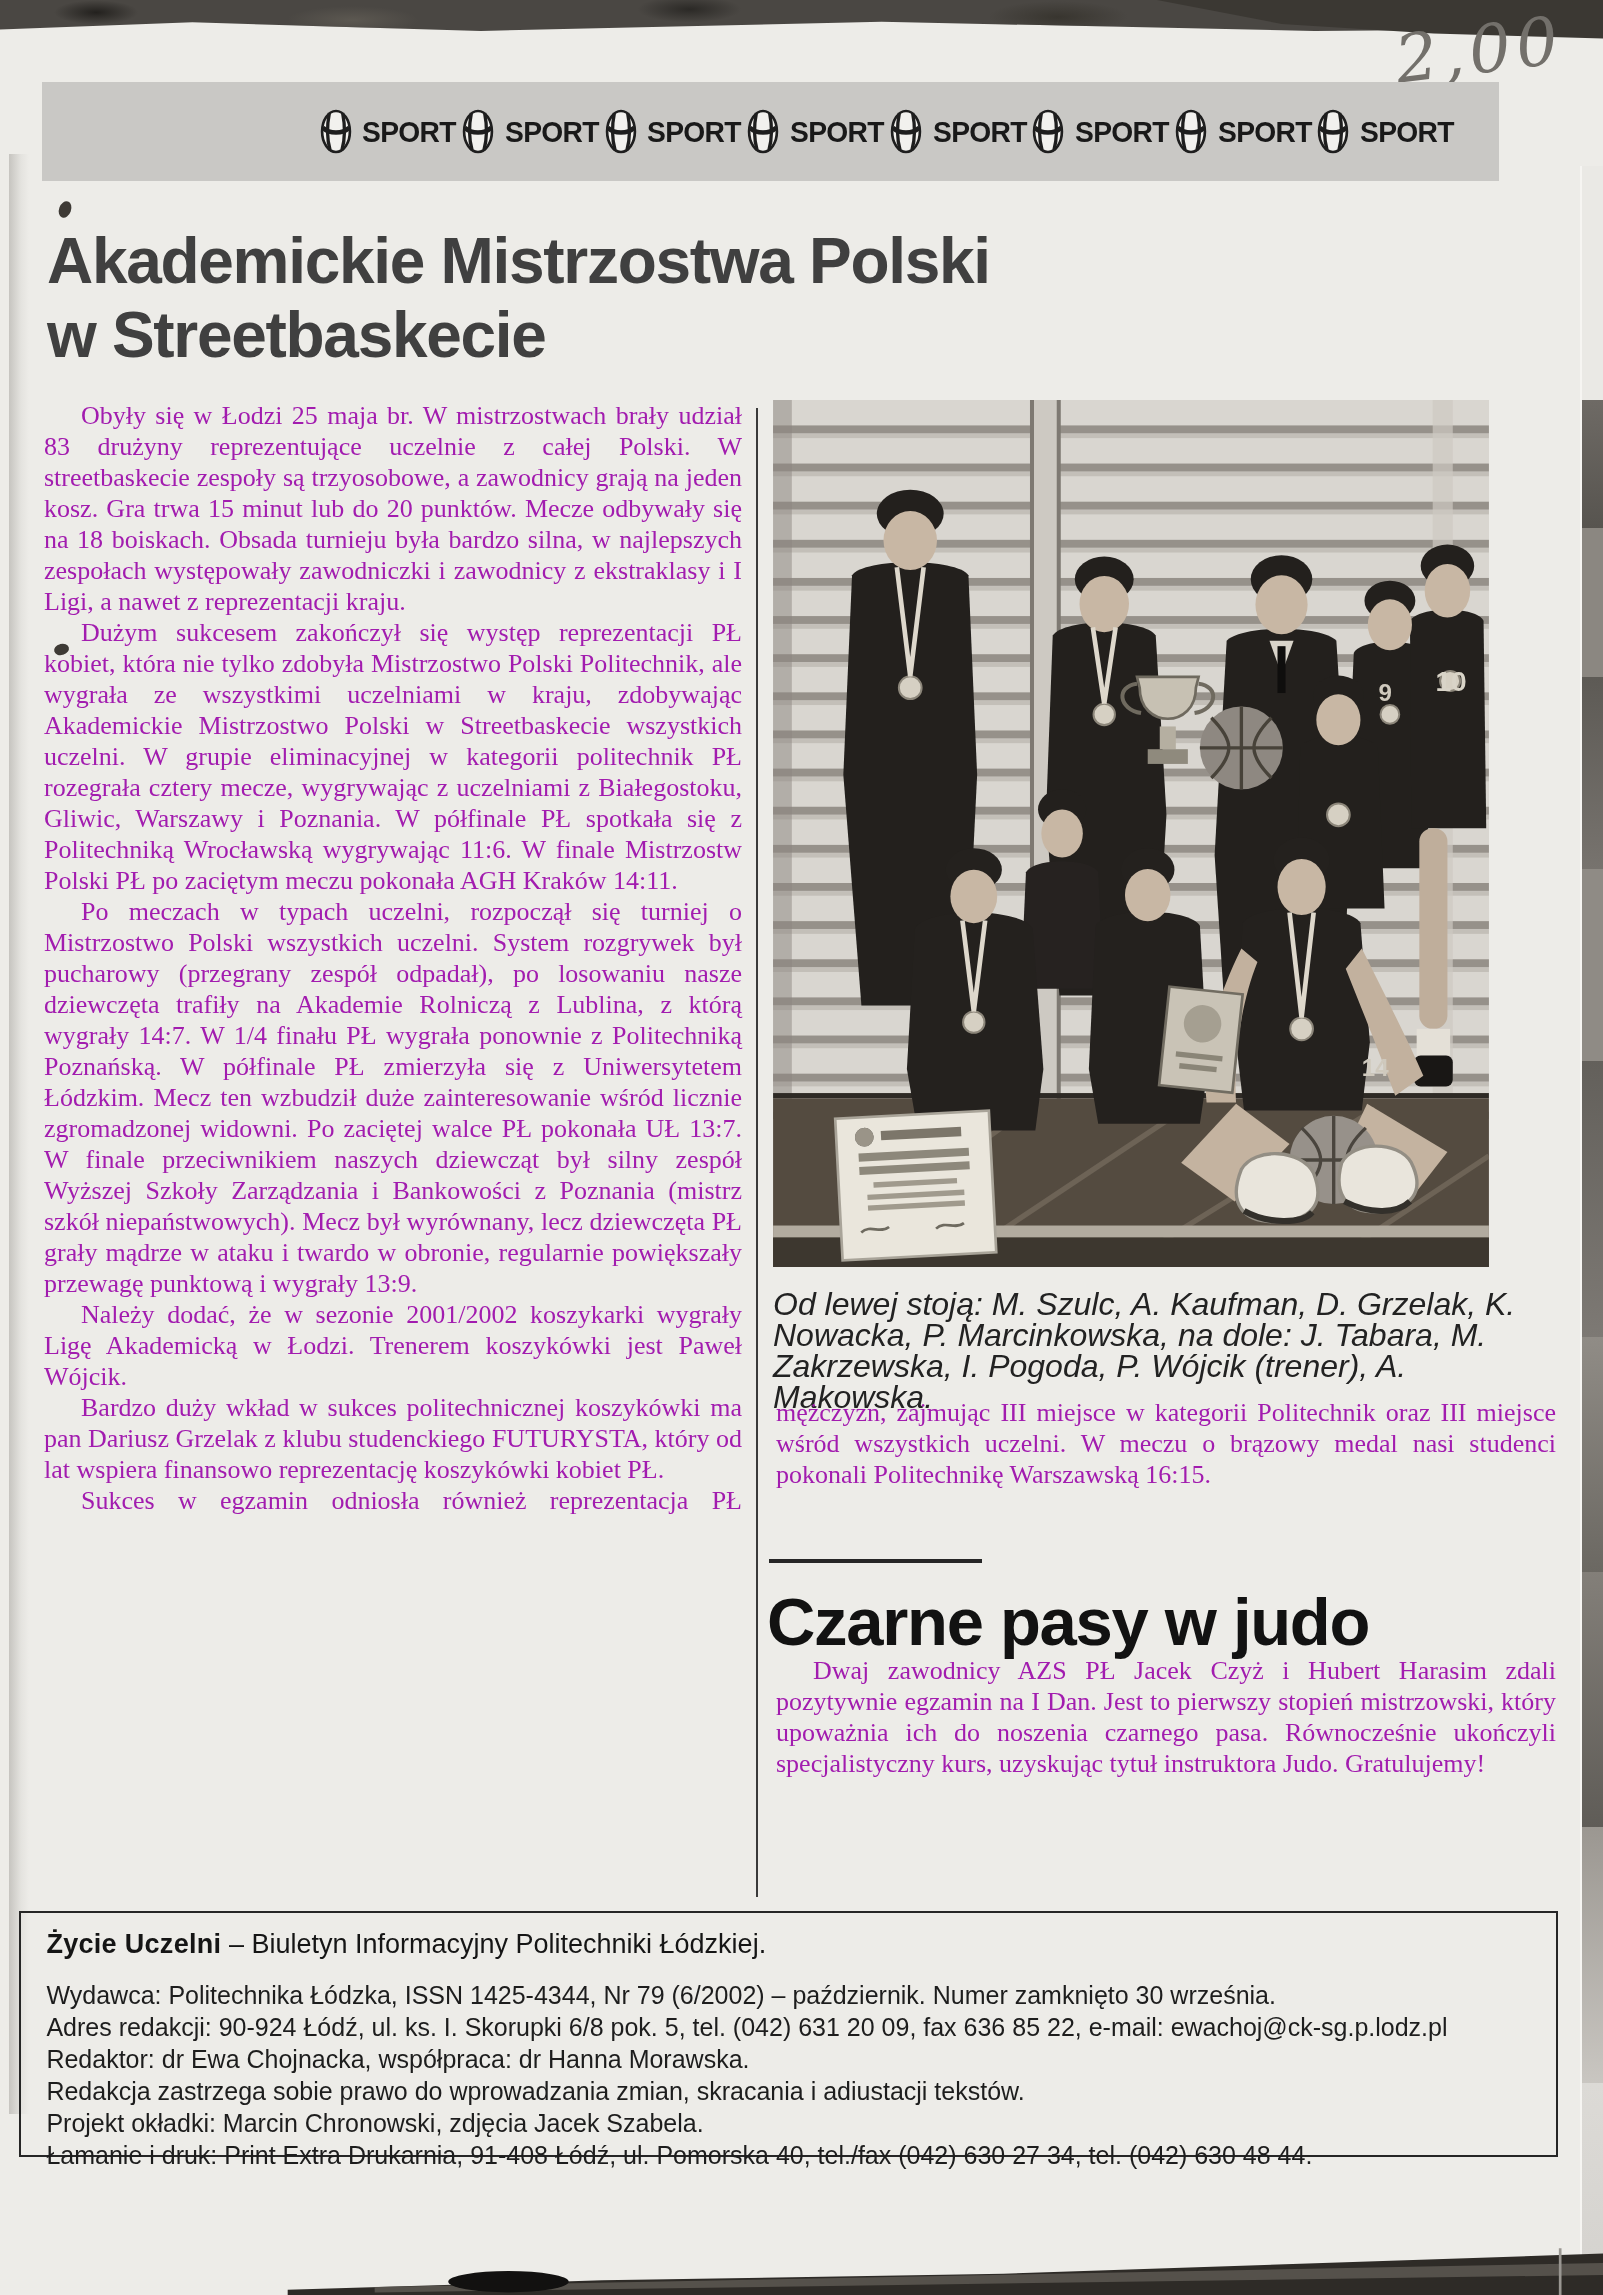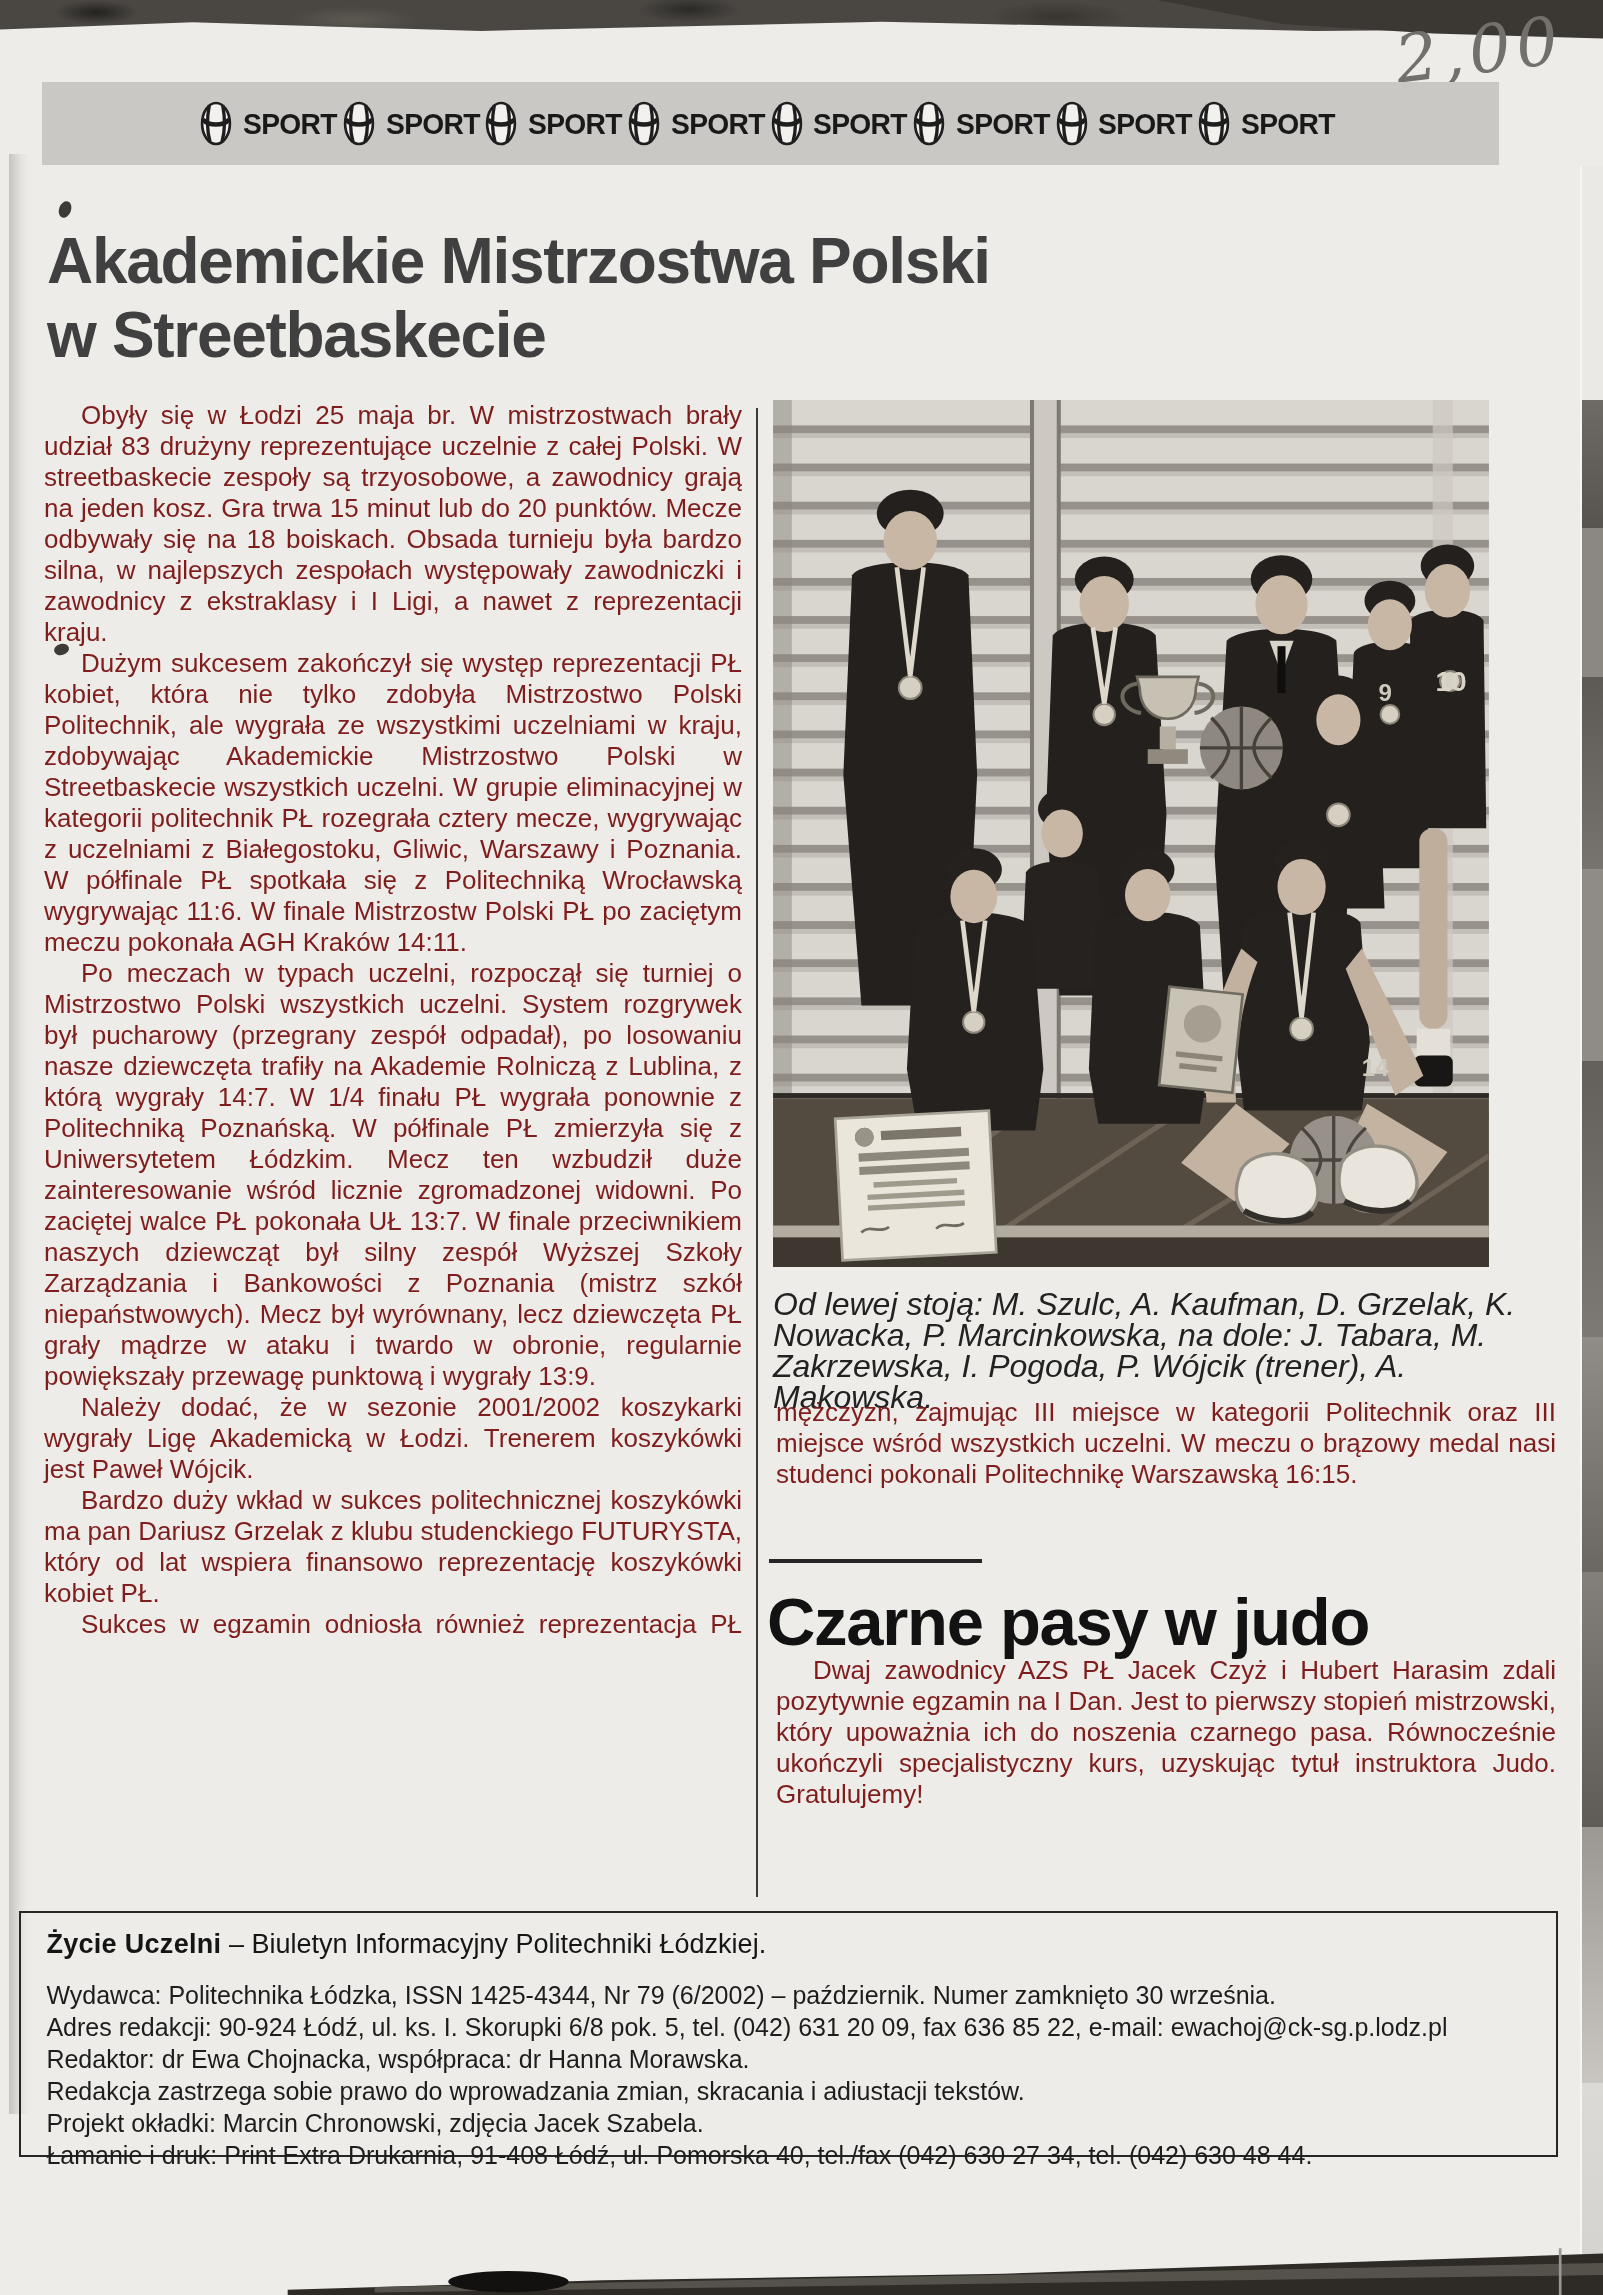--- a/index.html
+++ b/index.html
@@ -52,44 +52,44 @@
     left:9.4px;top:154px;width:20px;height:1960px;
     background:linear-gradient(to right, rgba(60,55,48,0.22), rgba(60,55,48,0.05) 60%, transparent);
   }
   .speck{background:#3e3a35;border-radius:50%;}
   .speck1{left:59px;top:201px;width:12px;height:17.4px;transform:rotate(20deg);}
   .speck2{left:54px;top:644px;width:14.7px;height:10.7px;transform:rotate(-15deg);}
   .bottom-wedge{left:0;top:2248px;width:1603px;height:48px;}
 
   
   .sport-band{
-    left:42px;top:82px;width:1457px;height:83px;
+    left:42px;top:82px;width:1457px;height:99px;
     background:#c9c8c5;
-    display:flex;align-items:center;justify-content:center;
+    display:flex;align-items:center;justify-content:flex-end;
     padding:0 39px;box-sizing:border-box;
   }
   .sport-item{display:flex;align-items:center;gap:10.7px;}
   .sport-label{
     font-size:30px;font-weight:bold;color:#191919;letter-spacing:-0.7px;
     transform:scaleX(0.94);transform-origin:left center;
   }
 
   
   .main-title{
     left:47px;top:225px;width:1044px;
     font-size:64px;font-weight:bold;line-height:1.15;
     letter-spacing:-1.3px;color:#404040;
   }
   .judo-title{
     left:767px;top:1583px;width:816px;
     font-size:67px;font-weight:bold;letter-spacing:-1.3px;color:#121212;
   }
 
   
-  .body-text{font-size:26px;line-height:31px;text-align:justify;color:#7f1d1d;}
+  .body-text{font-size:26px;line-height:31px;text-align:justify;color:#a21caf;font-family:Liberation Serif, serif;}
   .body-text p{margin:0;text-indent:37px;}
   .col-left{left:44px;top:400px;width:698px;}
   .force-justify{text-align-last:justify;}
   .col-divider{left:756px;top:408px;width:2px;height:1489px;background:#3a3a3a;}
   .continuation{left:776px;top:1397px;width:780px;}
   .continuation p{text-indent:0;}
   .section-rule{left:769px;top:1559px;width:213px;height:4px;background:#262626;}
   .judo-par{left:776px;top:1655px;width:780px;}
 
   

